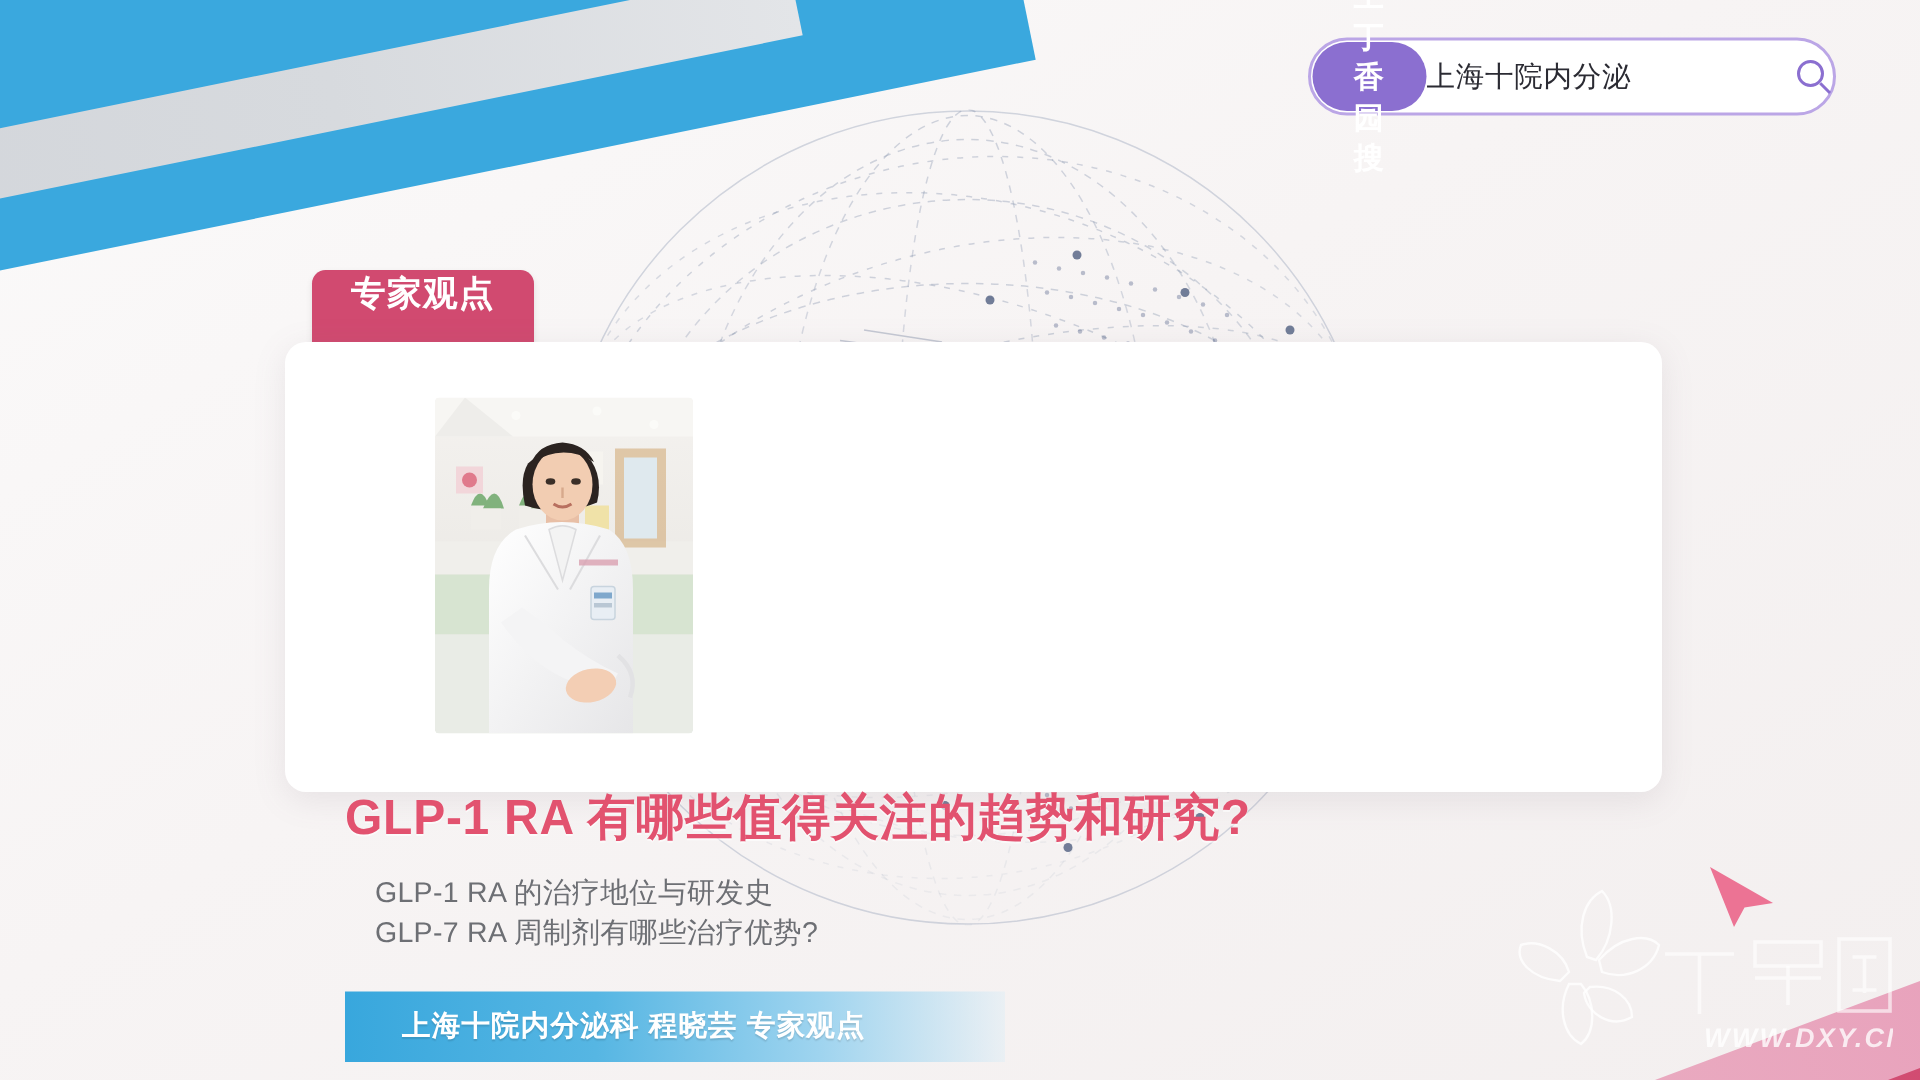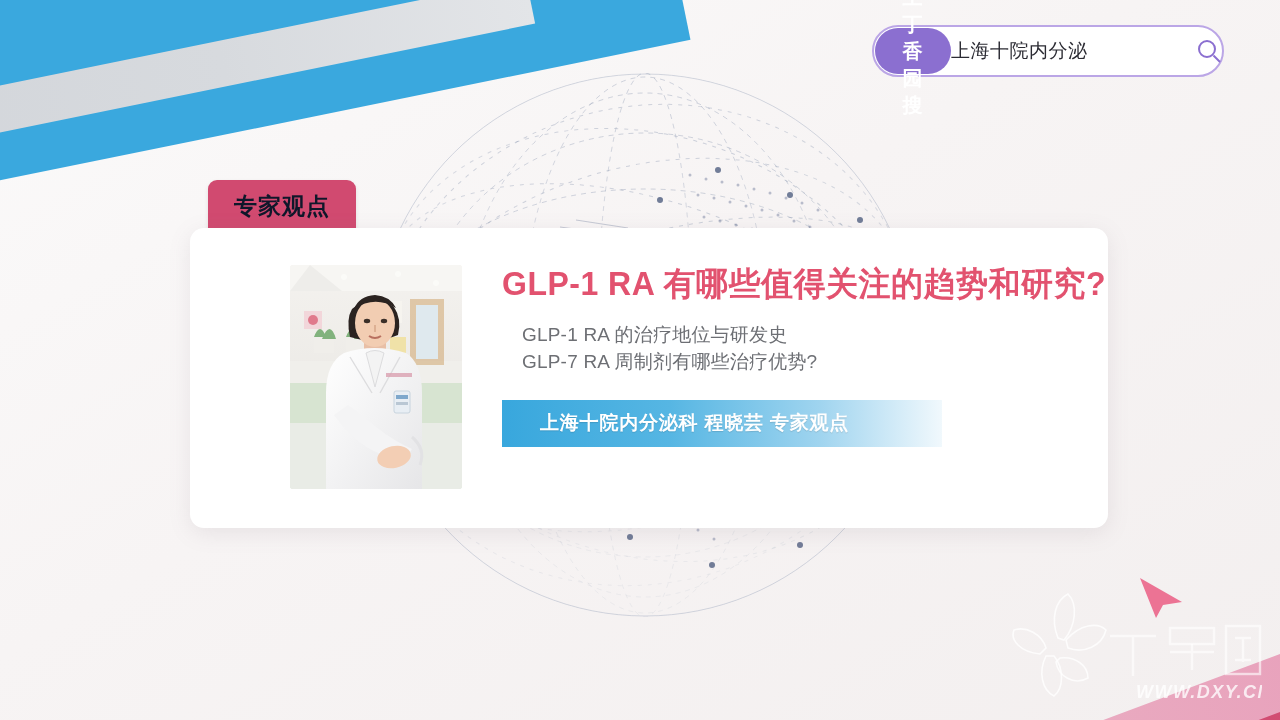--- a/index.html
+++ b/index.html
@@ -58,31 +58,31 @@
     flex:1; border:none; outline:none; background:transparent;
     font-size:19px; color:#2b2b33; letter-spacing:.5px;
     font-family:"Liberation Sans","DejaVu Sans",sans-serif;
   }
   #search-icon{ width:44px; display:flex; align-items:center; justify-content:center; cursor:pointer; }
 
   
   #expert-badge{
     position:absolute; left:208px; top:180px; width:148px; height:52px;
     background:#d14a70; border-radius:9px 9px 0 0;
-    display:flex; align-items:center; justify-content:center;
-    color:#0f172a; font-size:23px; font-weight:bold; letter-spacing:1px;
+    display:flex; align-items:flex-start; justify-content:center;
+    color:#ffffff; font-size:23px; font-weight:bold; letter-spacing:1px;
     box-shadow:0 2px 4px rgba(0,0,0,.10);
   }
 
   
   #card{
     position:absolute; left:190px; top:228px; width:918px; height:300px;
     background:#fff; border-radius:14px;
     box-shadow:0 5px 22px rgba(120,110,120,.13);
-    display:flex; align-items:flex-start;
+    display:flex; align-items:flex-start;flex-direction:column;
   }
   #doctor-photo{
     width:172px; height:224px; margin:37px 0 0 100px; border-radius:3px;
     overflow:hidden; flex:none; position:relative;
   }
   #doctor-photo svg{ display:block; }
 
   #card-body{ margin:38px 0 0 40px; flex:1; }
 
   #card-title{

